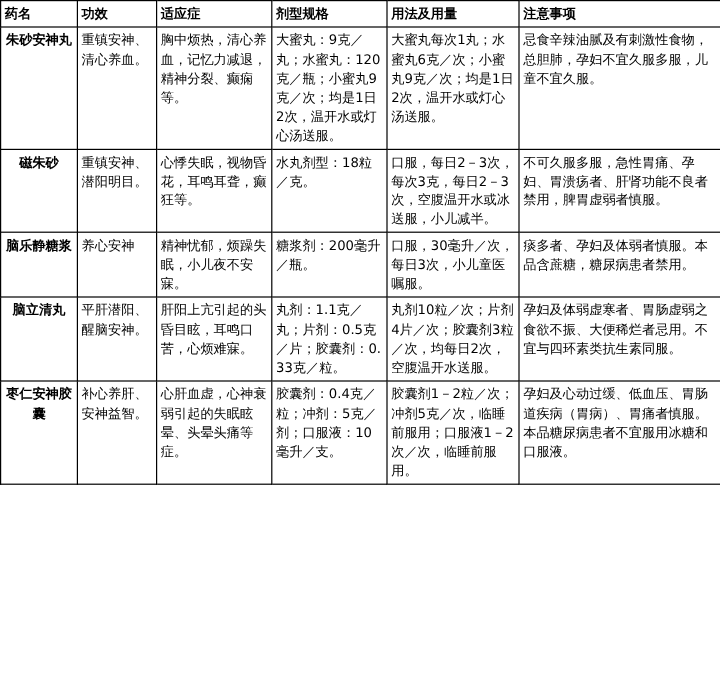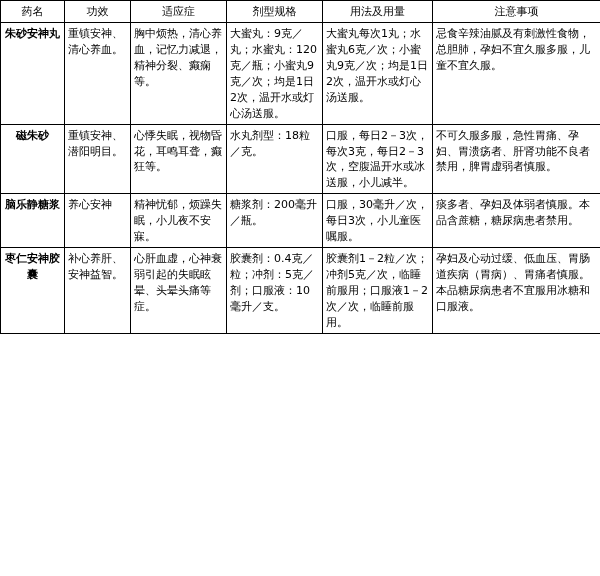--- a/index.html
+++ b/index.html
@@ -28,22 +28,22 @@
   table.drug-table th {
     border: 1px solid #000000;
     vertical-align: top;
     padding: 3px 3px 2px 3px;
     font-size: 11px;
     line-height: 1.45;
     letter-spacing: 0px;
     word-break: break-all;
   }
   thead th {
-    text-align: center;
-    font-weight: normal;
+    text-align: left;
+    font-weight: bold;
     font-size: 12px;
     padding-top: 4px;
     padding-bottom: 4px;
     vertical-align: middle;
   }
   
   col.c-name   { width: 64px; }
   col.c-eff    { width: 66px; }
   col.c-ind    { width: 96px; }
   col.c-form   { width: 96px; }
@@ -104,20 +104,28 @@
       </tr>
       <tr>
         <td class="name-cell">脑乐静糖浆</td>
         <td class="eff-cell">养心安神</td>
         <td>精神忧郁，烦躁失眠，小儿夜不安寐。</td>
         <td>糖浆剂：200毫升／瓶。</td>
         <td>口服，30毫升／次，每日3次，小儿童医嘱服。</td>
         <td>痰多者、孕妇及体弱者慎服。本品含蔗糖，糖尿病患者禁用。</td>
       </tr>
       <tr>
+        <td class="name-cell">脑立清丸</td>
+        <td class="eff-cell">平肝潜阳、醒脑安神。</td>
+        <td>肝阳上亢引起的头昏目眩，耳鸣口苦，心烦难寐。</td>
+        <td>丸剂：1.1克／丸；片剂：0.5克／片；胶囊剂：0.33克／粒。</td>
+        <td>丸剂10粒／次；片剂4片／次；胶囊剂3粒／次，均每日2次，空腹温开水送服。</td>
+        <td>孕妇及体弱虚寒者、胃肠虚弱之食欲不振、大便稀烂者忌用。不宜与四环素类抗生素同服。</td>
+      </tr>
+      <tr>
         <td class="name-cell">枣仁安神胶囊</td>
         <td class="eff-cell">补心养肝、安神益智。</td>
         <td>心肝血虚，心神衰弱引起的失眠眩晕、头晕头痛等症。</td>
         <td>胶囊剂：0.4克／粒；冲剂：5克／剂；口服液：10毫升／支。</td>
         <td>胶囊剂1－2粒／次；冲剂5克／次，临睡前服用；口服液1－2次／次，临睡前服用。</td>
         <td>孕妇及心动过缓、低血压、胃肠道疾病（胃病）、胃痛者慎服。本品糖尿病患者不宜服用冰糖和口服液。</td>
       </tr>
     </tbody>
   </table>
 </div>

